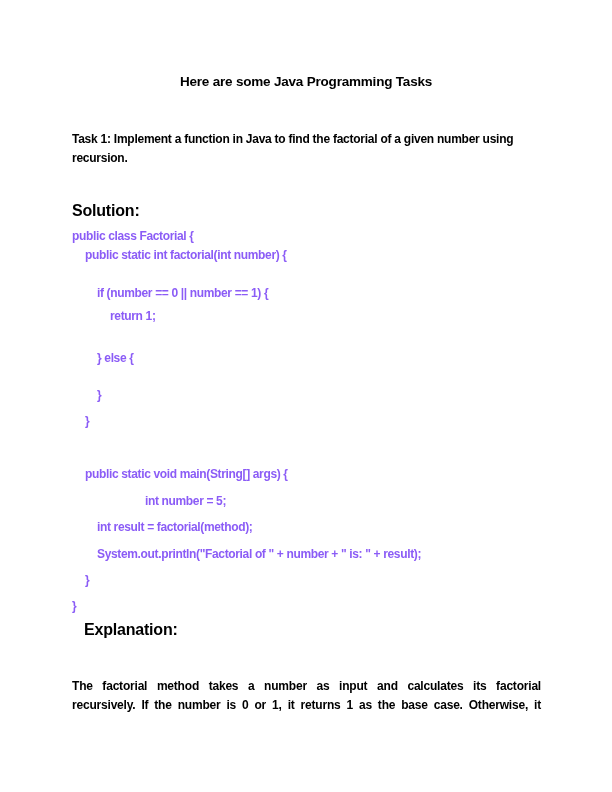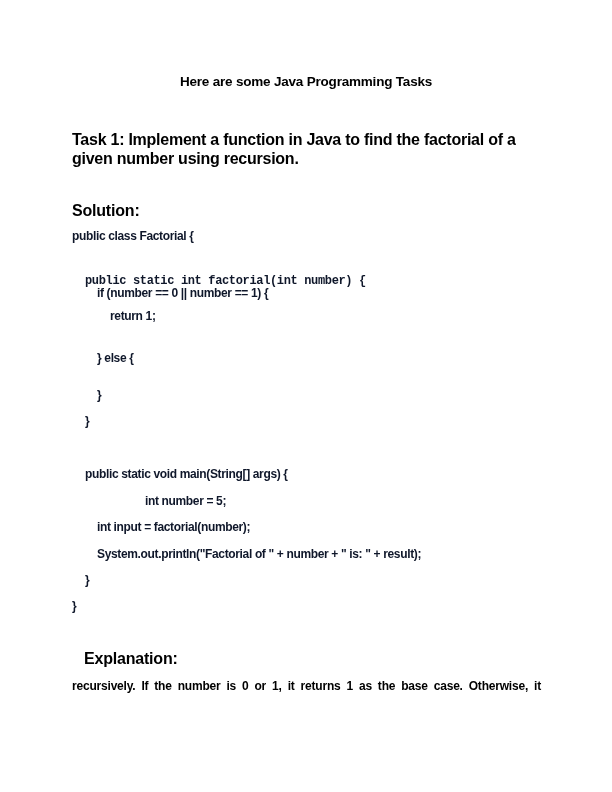--- a/index.html
+++ b/index.html
@@ -2,51 +2,52 @@
 <html><head>
   <meta charset="utf-8">
   <style>
     html, body { margin: 0; padding: 0; background: #ffffff; }
     body { width: 612px; height: 792px; position: relative; overflow: hidden;
            font-family: "Liberation Sans", sans-serif; color: #000; }
     .page { position: absolute; left: 0; top: 0; width: 612px; height: 792px; background: #fff; }
     .title { position: absolute; top: 74px; left: 0; width: 612px; text-align: center;
              font-size: 13.5px; font-weight: bold; letter-spacing: -0.2px; }
     .task { position: absolute; top: 130px; left: 72px; width: 470px;
-            font-size: 16px; font-weight: bold; line-height: 19px; letter-spacing: -0.25px; }
+            font-size: 12px; font-weight: bold; line-height: 19px; letter-spacing: -0.25px; }
     .heading { position: absolute; left: 72px; font-size: 16px; font-weight: bold; letter-spacing: -0.2px; }
     .code-line { position: absolute; font-size: 12px; font-weight: bold; white-space: pre;
-                 letter-spacing: -0.35px; color: #0f172a; }
+                 letter-spacing: -0.35px; color: #8b5cf6; }
     .para { position: absolute; top: 677px; left: 72px; width: 469px; font-size: 12px;
             font-weight: bold; line-height: 19px; text-align: justify; text-align-last: justify;
             letter-spacing: -0.2px; }
     .para span { display: block; }
   </style>
 </head>
 <body>
 
 <div class="page">
   <div class="title">Here are some Java Programming Tasks</div>
 
   <div class="task">Task 1: Implement a function in Java to find the factorial of a given number using recursion.</div>
 
   <div class="heading" style="top:202px;">Solution:</div>
 
   <div class="code-line" style="top:229px; left:72px;">public class Factorial {</div>
-  <div class="code-line" style="top:274px; left:85px;font-family:Liberation Mono, monospace;">public static int factorial(int number) {</div>
+  <div class="code-line" style="top:248px; left:85px;">public static int factorial(int number) {</div>
   <div class="code-line" style="top:286px; left:97px;">if (number == 0 || number == 1) {</div>
   <div class="code-line" style="top:309px; left:110px;">return 1;</div>
   <div class="code-line" style="top:335px; left:97px;margin-top:16px;">} else {</div>
   <div class="code-line" style="top:388px; left:97px;">}</div>
   <div class="code-line" style="top:414px; left:85px;">}</div>
   <div class="code-line" style="top:467px; left:85px;">public static void main(String[] args) {</div>
   <div class="code-line" style="top:494px; left:97px;margin-left:48px;">int number = 5;</div>
-  <div class="code-line" style="top:520px; left:97px;">int input = factorial(number);</div>
+  <div class="code-line" style="top:520px; left:97px;">int result = factorial(method);</div>
   <div class="code-line" style="top:547px; left:97px;">System.out.println("Factorial of " + number + " is: " + result);</div>
   <div class="code-line" style="top:573px; left:85px;">}</div>
   <div class="code-line" style="top:599px; left:72px;">}</div>
 
-  <div class="heading" style="top:650px;padding-left:12px;">Explanation:</div>
+  <div class="heading" style="top:621px;padding-left:12px;">Explanation:</div>
 
   <div class="para">
+    <span>The factorial method takes a number as input and calculates its factorial</span>
     <span>recursively. If the number is 0 or 1, it returns 1 as the base case. Otherwise, it</span>
   </div>
 </div>
 
 </body></html>

